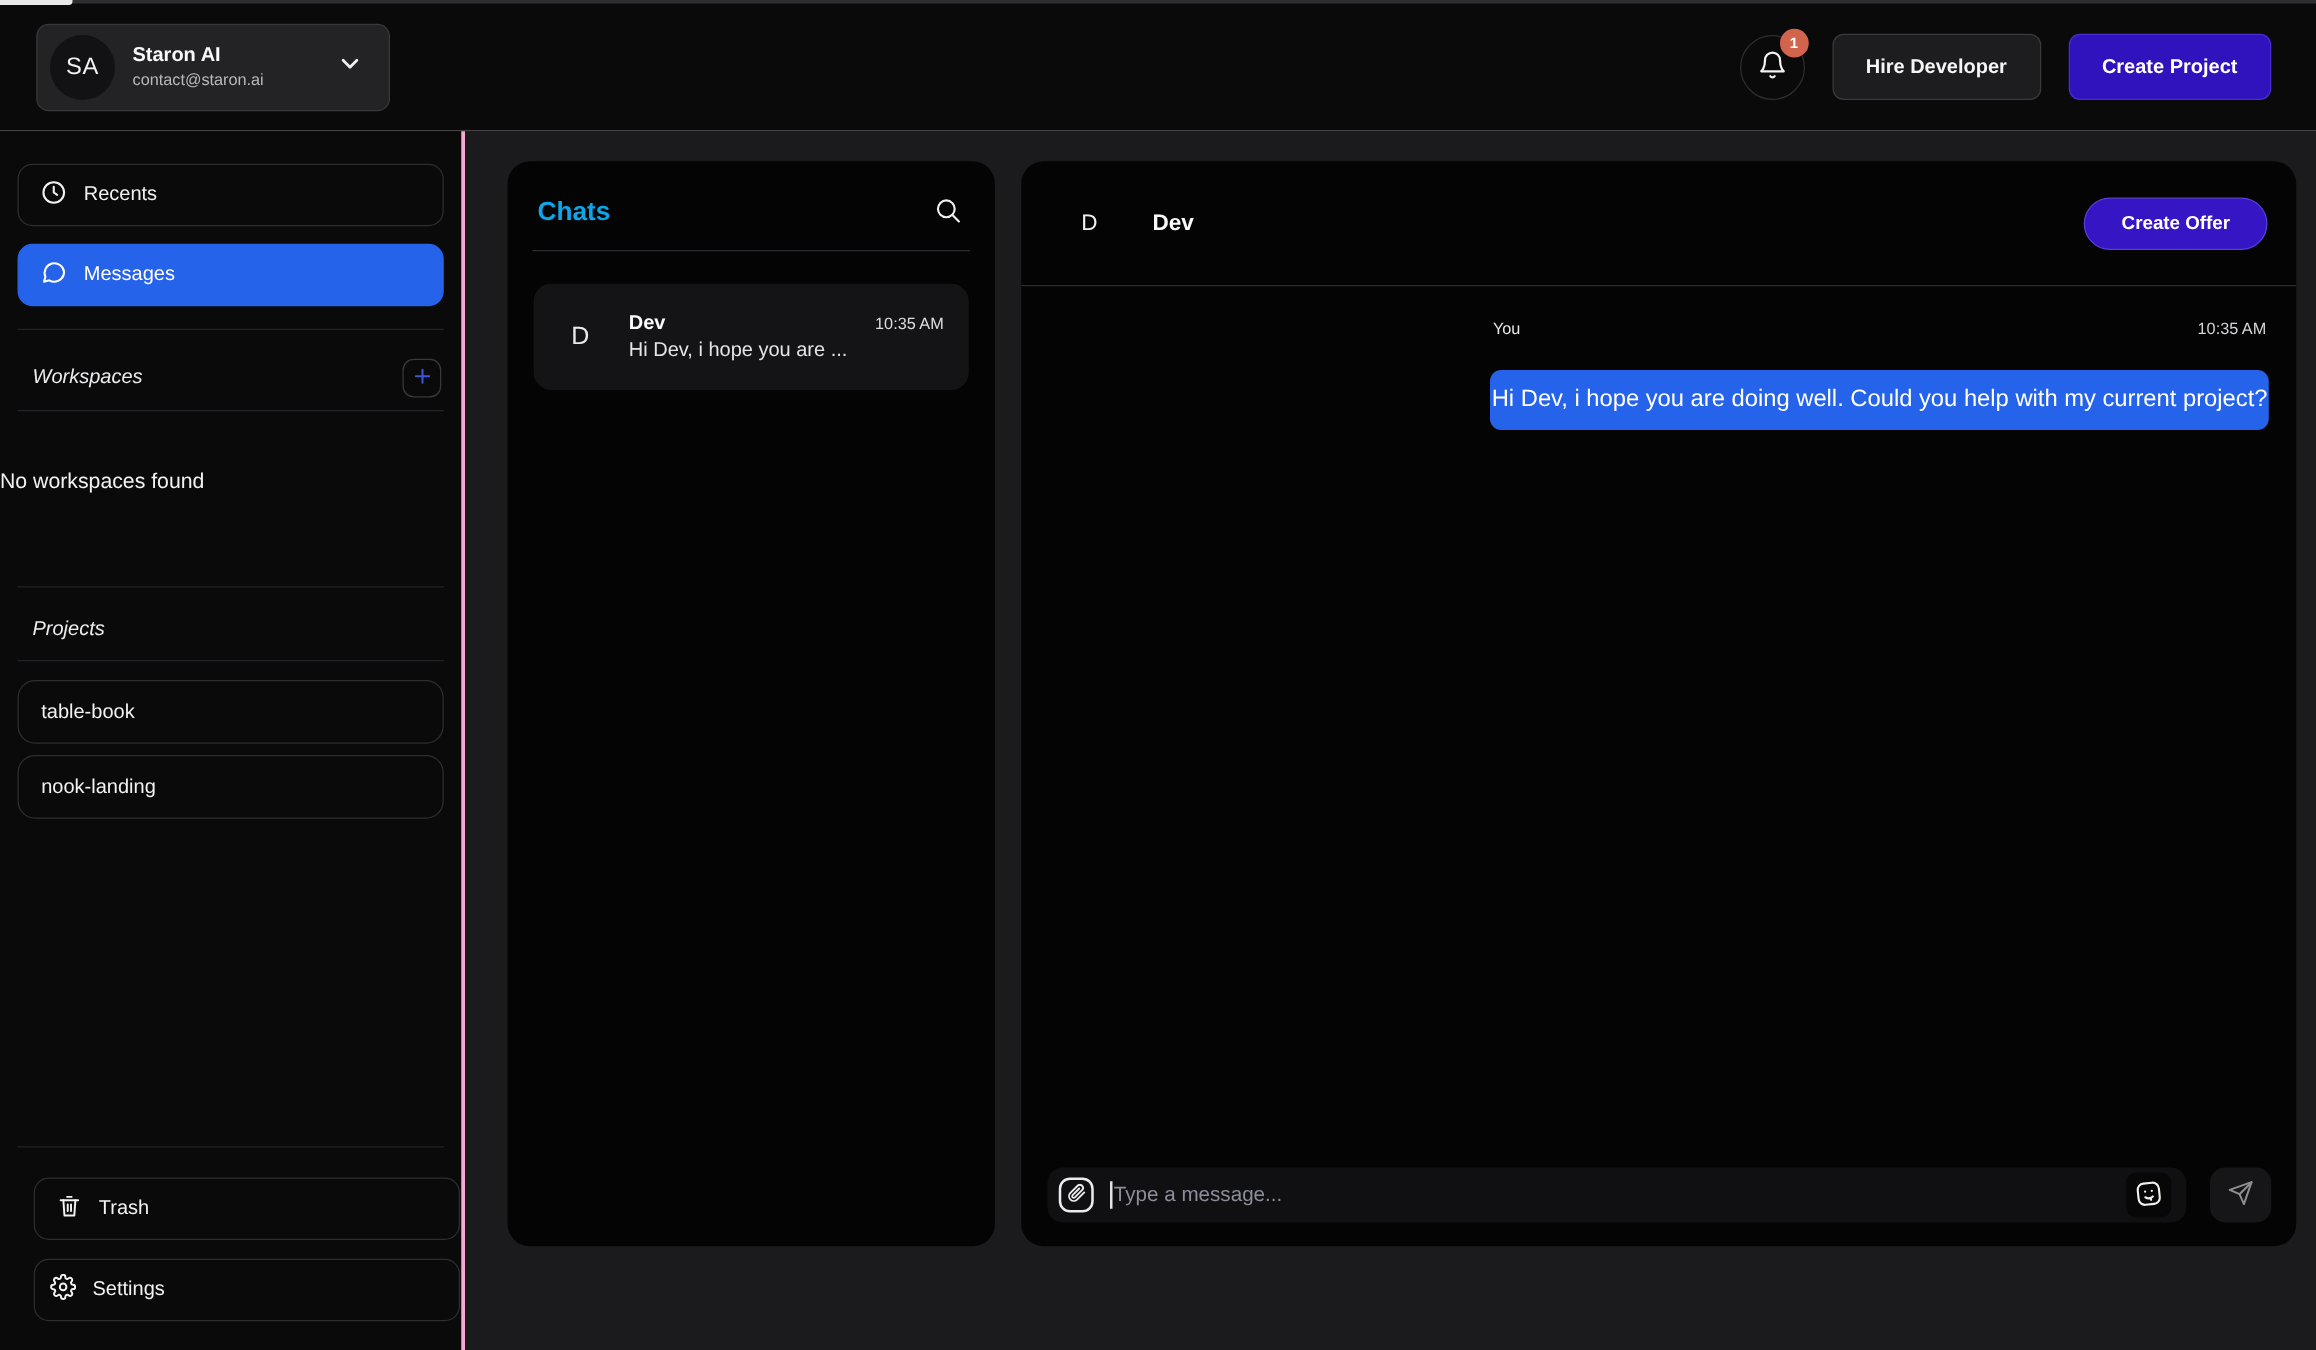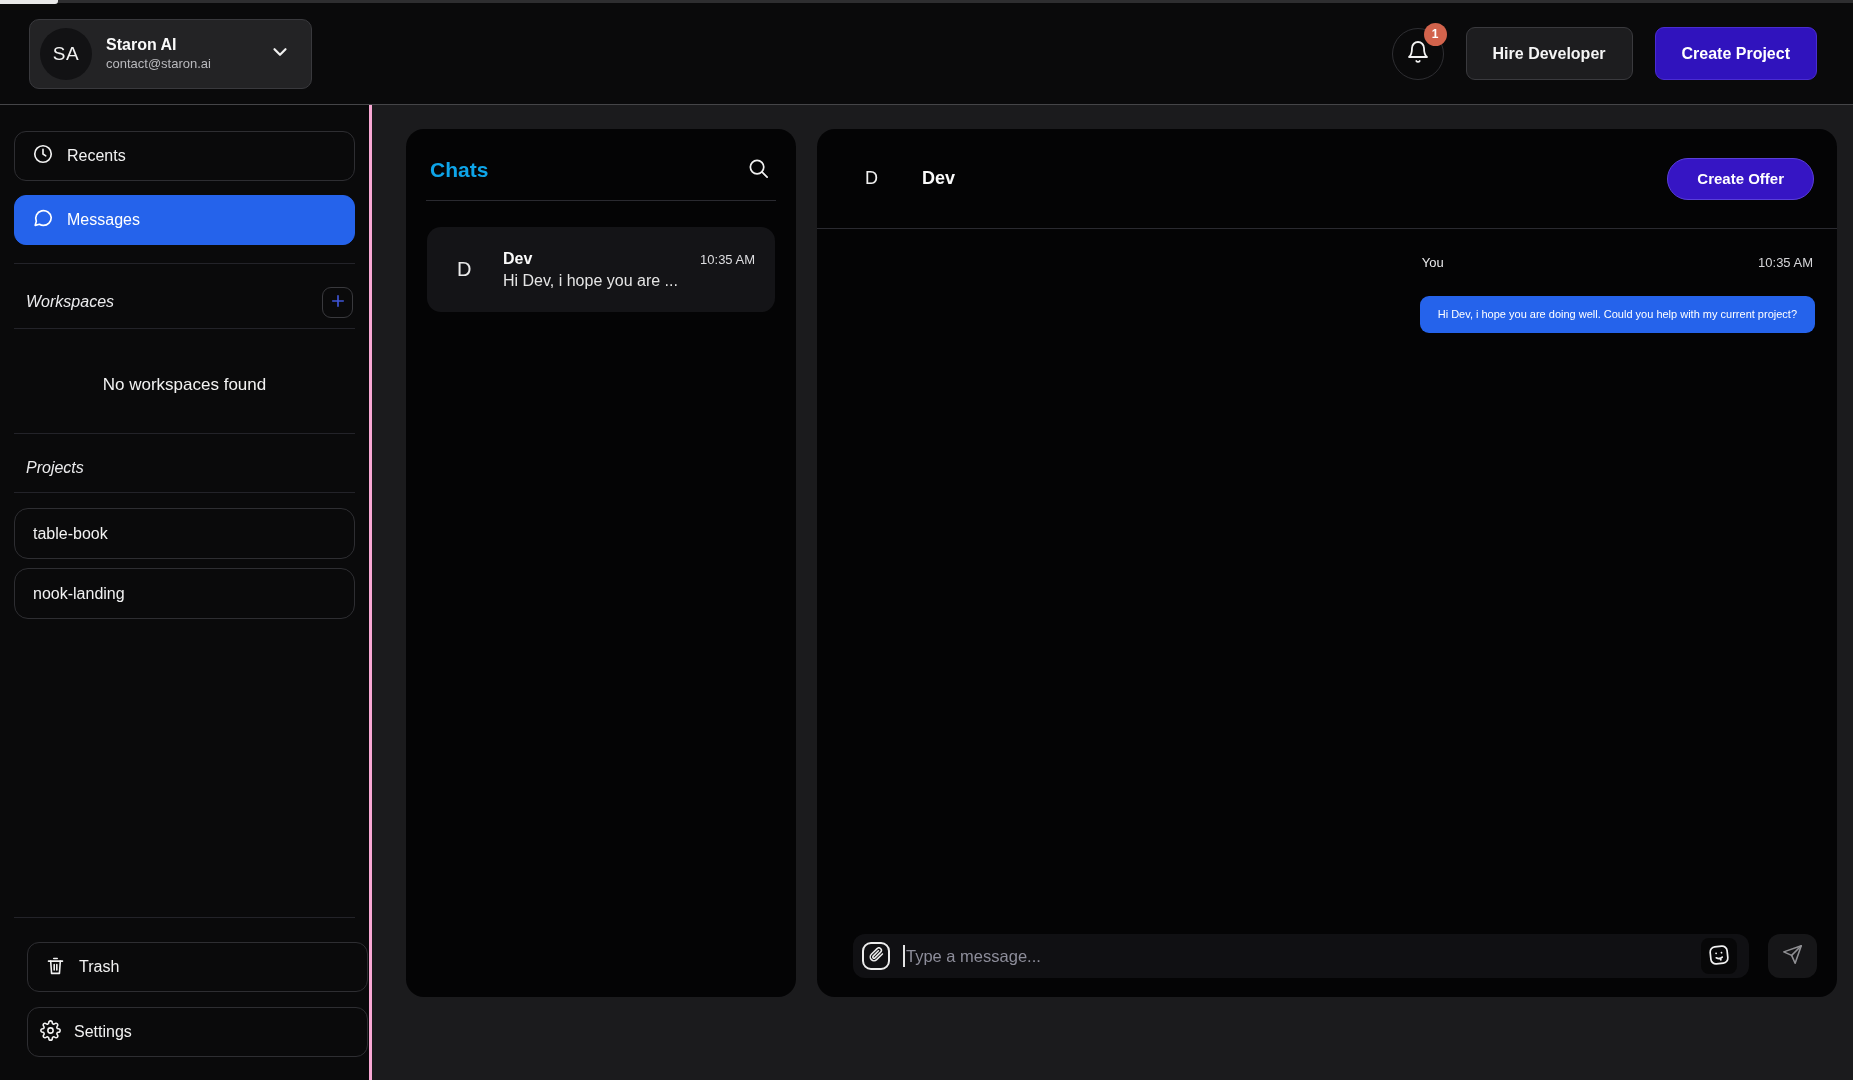--- a/index.html
+++ b/index.html
@@ -35,21 +35,21 @@
   .side-pad { padding:0 14px; }
   .nav-item { display:flex; align-items:center; gap:13px; height:50px; border-radius:12px; padding:0 17px;
               font-size:16px; color:#f2f2f2; background:transparent; border:1px solid #2e2e32; cursor:pointer; width:100%; }
   .nav-item + .nav-item { margin-top:14px; }
   .nav-item.active { background:#2563eb; border-color:#2563eb; color:#ffffff; }
   .divider { height:1px; background:#232329; margin:0 14px; flex:none; }
   .section-row { display:flex; align-items:center; justify-content:space-between; padding:0 16px 0 26px; height:36px; }
   .section-label { color:#ececee; font-size:16px;font-style:italic; }
   .plus-btn { width:31px; height:31px; border-radius:9px; background:transparent; border:1px solid #39393d;
               color:#3f55d8; display:flex; align-items:center; justify-content:center; cursor:pointer; }
-  .empty-text { color:#f2f2f2; font-size:17px; text-align:center; margin:46px 0 38px; }
+  .empty-text { color:#f2f2f2; font-size:17px; margin:46px 0 74px; }
   .proj-btn { display:flex; align-items:center; height:51px; border-radius:14px; padding:0 18px; font-size:16px;
               color:#f2f2f2; background:transparent; border:1px solid #2e2e32; cursor:pointer; width:100%; text-align:left; }
   .proj-btn + .proj-btn { margin-top:9px; }
   .side-spacer { flex:1; }
   .foot-btn { display:flex; align-items:center; gap:13px; height:50px; border-radius:12px; padding:0 17px;
               font-size:16px; color:#f2f2f2; background:transparent; border:1px solid #2e2e32; cursor:pointer; width:100%;margin-left:13px; }
   .foot-btn + .foot-btn { margin-top:15px;padding-left:12px; }
 
   main { flex:1; background:#1b1b1d; display:flex; gap:21px; padding:24px 16px 83px 34px; min-width:0; }
   .card { background:#040405; border-radius:18px; height:868px; display:flex; flex-direction:column; overflow:hidden; }
@@ -75,23 +75,23 @@
   .peer { display:flex; align-items:center; gap:44px; }
   .peer-initial { color:#f0f0f0; font-size:18px; }
   .peer-name { color:#fafafa; font-size:18px; font-weight:700; }
   .offer-btn { height:42px; border-radius:999px; background:#3615c4; border:1px solid #5a3fd9; color:#fff;
                font-size:15px; font-weight:600; padding:0 29px; cursor:pointer; }
   .messages { flex:1; padding:26px 22px 0; display:flex; flex-direction:column; overflow:hidden; }
   .msg-group { align-self:flex-end; max-width:660px; }
   .msg-meta { display:flex; justify-content:space-between; align-items:baseline; padding:0 2px; margin-bottom:9px; }
   .msg-sender { color:#e8e8ea; font-size:13px; }
   .msg-time { color:#d5d5d8; font-size:13px; }
-  .bubble { background:#2563eb; color:#ffffff; font-size:11px; line-height:1.35; padding:11px 18px;
+  .bubble { background:#2563eb; color:#ffffff; font-size:19px; line-height:1.35; padding:11px 1px;
             border-radius:9px;margin-top:26px; }
-  .composer { flex:none; display:flex; align-items:center; gap:19px; padding:0 20px 19px 36px; }
+  .composer { flex:none; display:flex; align-items:center; gap:19px; padding:0 20px 19px 21px; }
   .input-bar { flex:1; height:44px; background:#101013; border-radius:12px; display:flex; align-items:center;
                padding:0 12px 0 9px; }
   .attach-btn { width:28px; height:28px; border:2px solid #ececec; border-radius:9px; background:transparent;
                 color:#ececec; display:flex; align-items:center; justify-content:center; cursor:pointer; flex:none; }
   .caret { width:2px; height:22px; background:#e3e3e3; margin:0 1px 0 13px; animation:blink 1.1s steps(1) infinite; }
   @keyframes blink { 50% { opacity:0; } }
   .msg-input { flex:1; background:transparent; border:none; outline:none; color:#f0f0f0; font-size:16.5px; }
   .msg-input::placeholder { color:#8d8d9a; }
   .emoji-btn { background:#070708; border:none; border-radius:8px; width:36px; height:36px; color:#f2f2f2;
                display:flex; align-items:center; justify-content:center; cursor:pointer; flex:none; }

